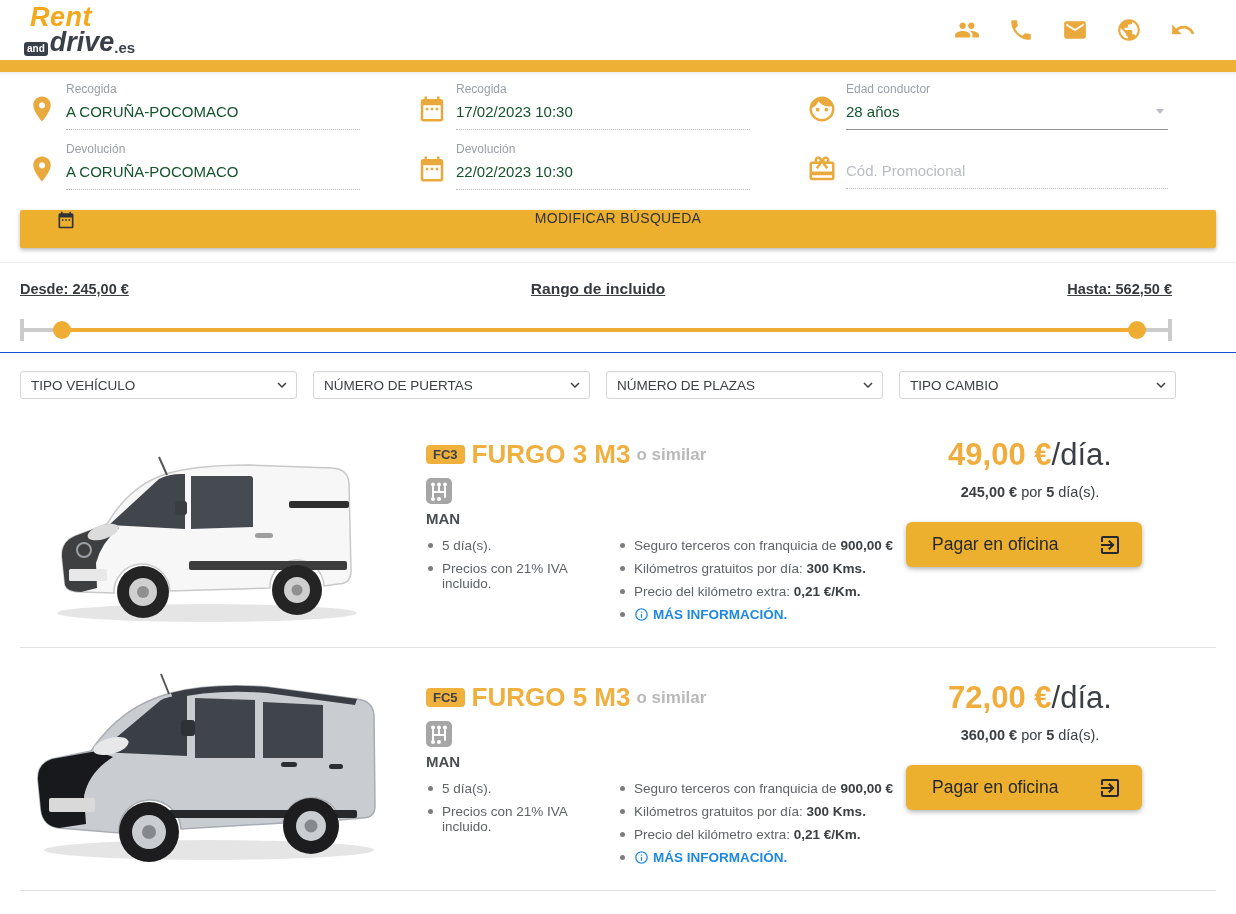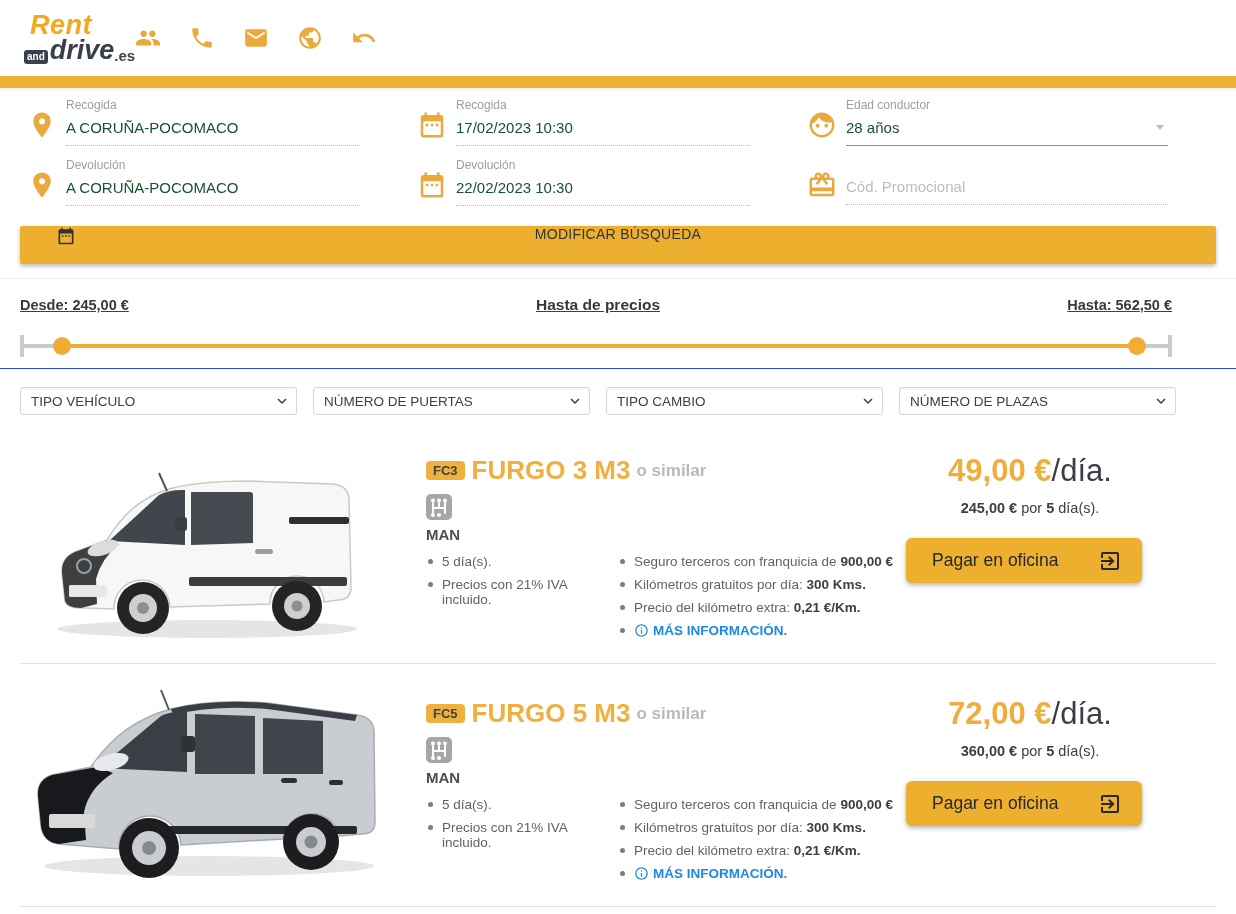--- a/index.html
+++ b/index.html
@@ -1,20 +1,20 @@
 <!DOCTYPE html>
 <html><head>
 <meta charset="utf-8">
 <style>
   * { box-sizing: border-box; margin: 0; padding: 0; }
   html,body { width:1236px; height:914px; overflow:hidden; background:#fff;
     font-family:"Liberation Sans", sans-serif; color:#3c4043; }
 
   
-  .topbar { height:76px; display:flex; justify-content:flex-start; align-items:center;
+  .topbar { height:60px; display:flex; justify-content:space-between; align-items:center;
     padding:0 40px 0 24px; background:#fff; }
   .logo { line-height:1; cursor:pointer; }
   .logo .l1 { font-size:27px; font-weight:bold; font-style:italic; color:#F5A81C; letter-spacing:.5px; display:block; margin-left:6px;}
   .logo .l2 { display:flex; align-items:flex-end; margin-top:-2px; }
   .logo .and { background:#3a4049; color:#fff; font-size:10px; font-weight:bold; padding:2px 3px; border-radius:3px; margin-right:2px; }
   .logo .drive { color:#3a4049; font-size:27px; font-weight:bold; font-style:italic; }
   .logo .tld { color:#3a4049; font-size:15px; font-weight:bold; margin-bottom:1px; }
   .top-icons { display:flex; gap:28px; }
   .top-icons svg { width:26px; height:26px; fill:#EAA93C; cursor:pointer; }
 
@@ -208,21 +208,21 @@
 <div class="modify-btn">
   <svg viewBox="0 0 24 24">
       <path d="M9 11H7v2h2v-2zm4 0h-2v2h2v-2zm4 0h-2v2h2v-2zm2-7h-1V2h-2v2H8V2H6v2H5c-1.11 0-1.99.9-1.99 2L3 20c0 1.1.89 2 2 2h14c1.1 0 2-.9 2-2V6c0-1.1-.9-2-2-2zm0 16H5V9h14v11z"></path>
     </svg>
   <span class="modify-label">MODIFICAR BÚSQUEDA</span>
 </div>
 
 <div class="range-panel">
   <div class="range-head">
     <span class="range-edge">Desde: 245,00 €</span>
-    <span class="range-title">Hasta de precios</span>
+    <span class="range-title">Rango de incluido</span>
     <span class="range-edge">Hasta: 562,50 €</span>
   </div>
   <div class="slider">
     <div class="cap left"></div>
     <div class="cap right"></div>
     <div class="track"></div>
     <div class="track-active"></div>
     <div class="handle min"></div>
     <div class="handle max"></div>
   </div>
@@ -235,27 +235,27 @@
         <path d="M16.59 8.59L12 13.17 7.41 8.59 6 10l6 6 6-6z"></path>
       </svg>
   </div>
   <div class="select">
     <span>NÚMERO DE PUERTAS</span>
     <svg viewBox="0 0 24 24">
         <path d="M16.59 8.59L12 13.17 7.41 8.59 6 10l6 6 6-6z"></path>
       </svg>
   </div>
   <div class="select">
+    <span>NÚMERO DE PLAZAS</span>
+    <svg viewBox="0 0 24 24">
+        <path d="M16.59 8.59L12 13.17 7.41 8.59 6 10l6 6 6-6z"></path>
+      </svg>
+  </div>
+  <div class="select">
     <span>TIPO CAMBIO</span>
-    <svg viewBox="0 0 24 24">
-        <path d="M16.59 8.59L12 13.17 7.41 8.59 6 10l6 6 6-6z"></path>
-      </svg>
-  </div>
-  <div class="select">
-    <span>NÚMERO DE PLAZAS</span>
     <svg viewBox="0 0 24 24">
         <path d="M16.59 8.59L12 13.17 7.41 8.59 6 10l6 6 6-6z"></path>
       </svg>
   </div>
 </div>
 
 <div class="card" style="padding-top:18px;">
   <div class="card-media" style="padding-top:28px;">
     <svg width="330" height="185" viewBox="0 0 330 185">
       <ellipse cx="168" cy="168" rx="150" ry="9" fill="rgba(0,0,0,0.10)"></ellipse>

